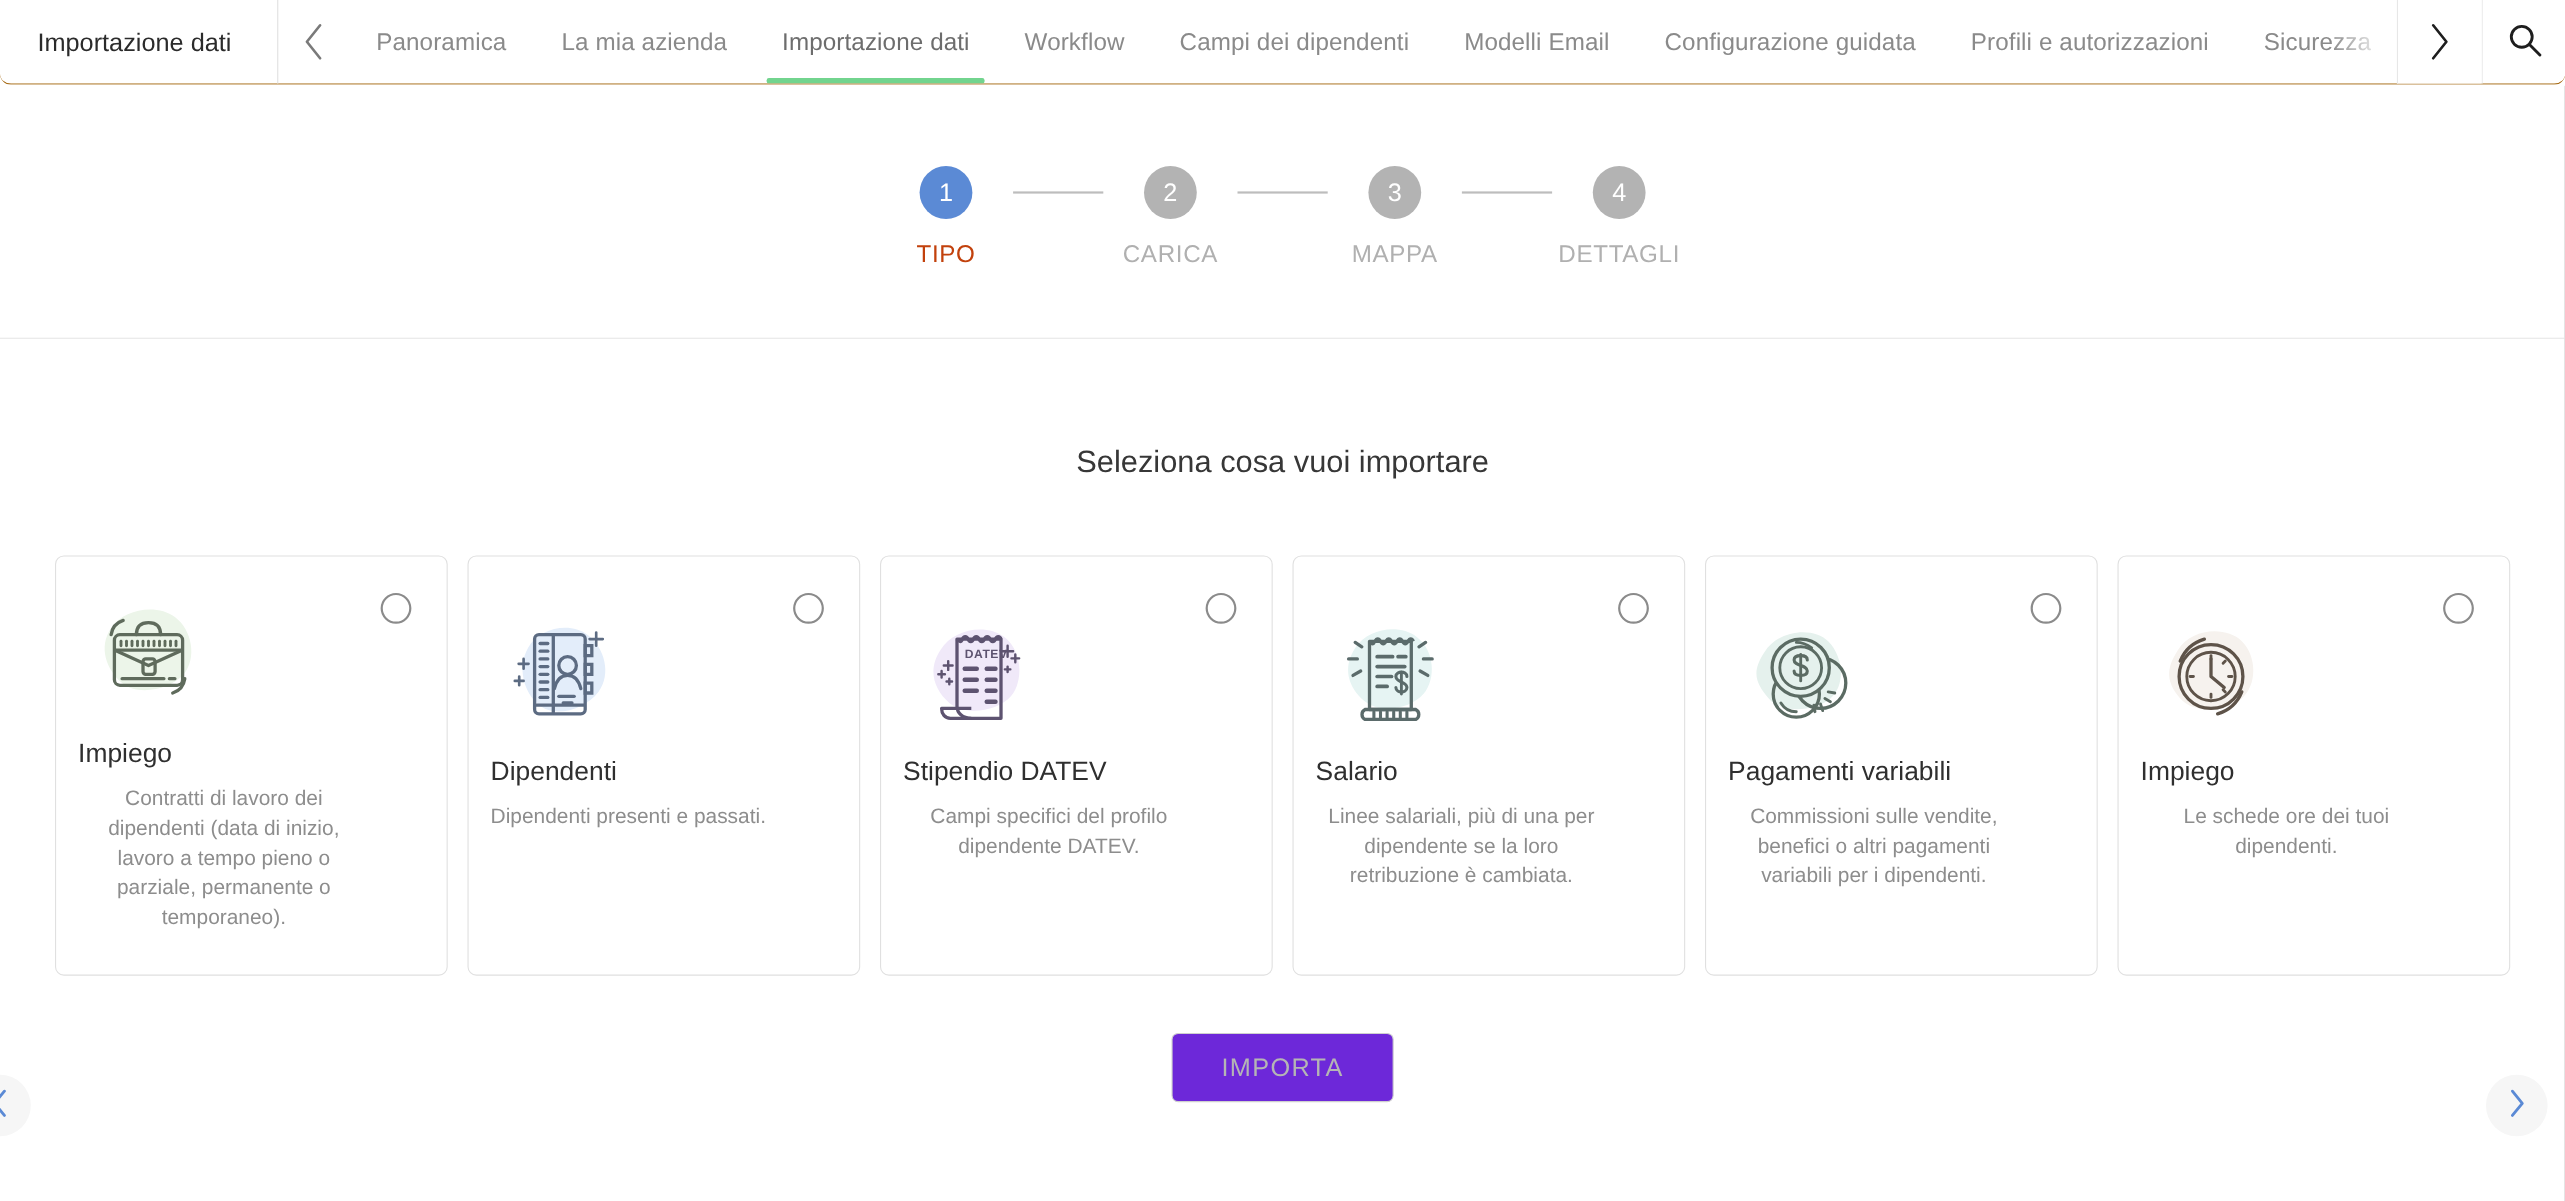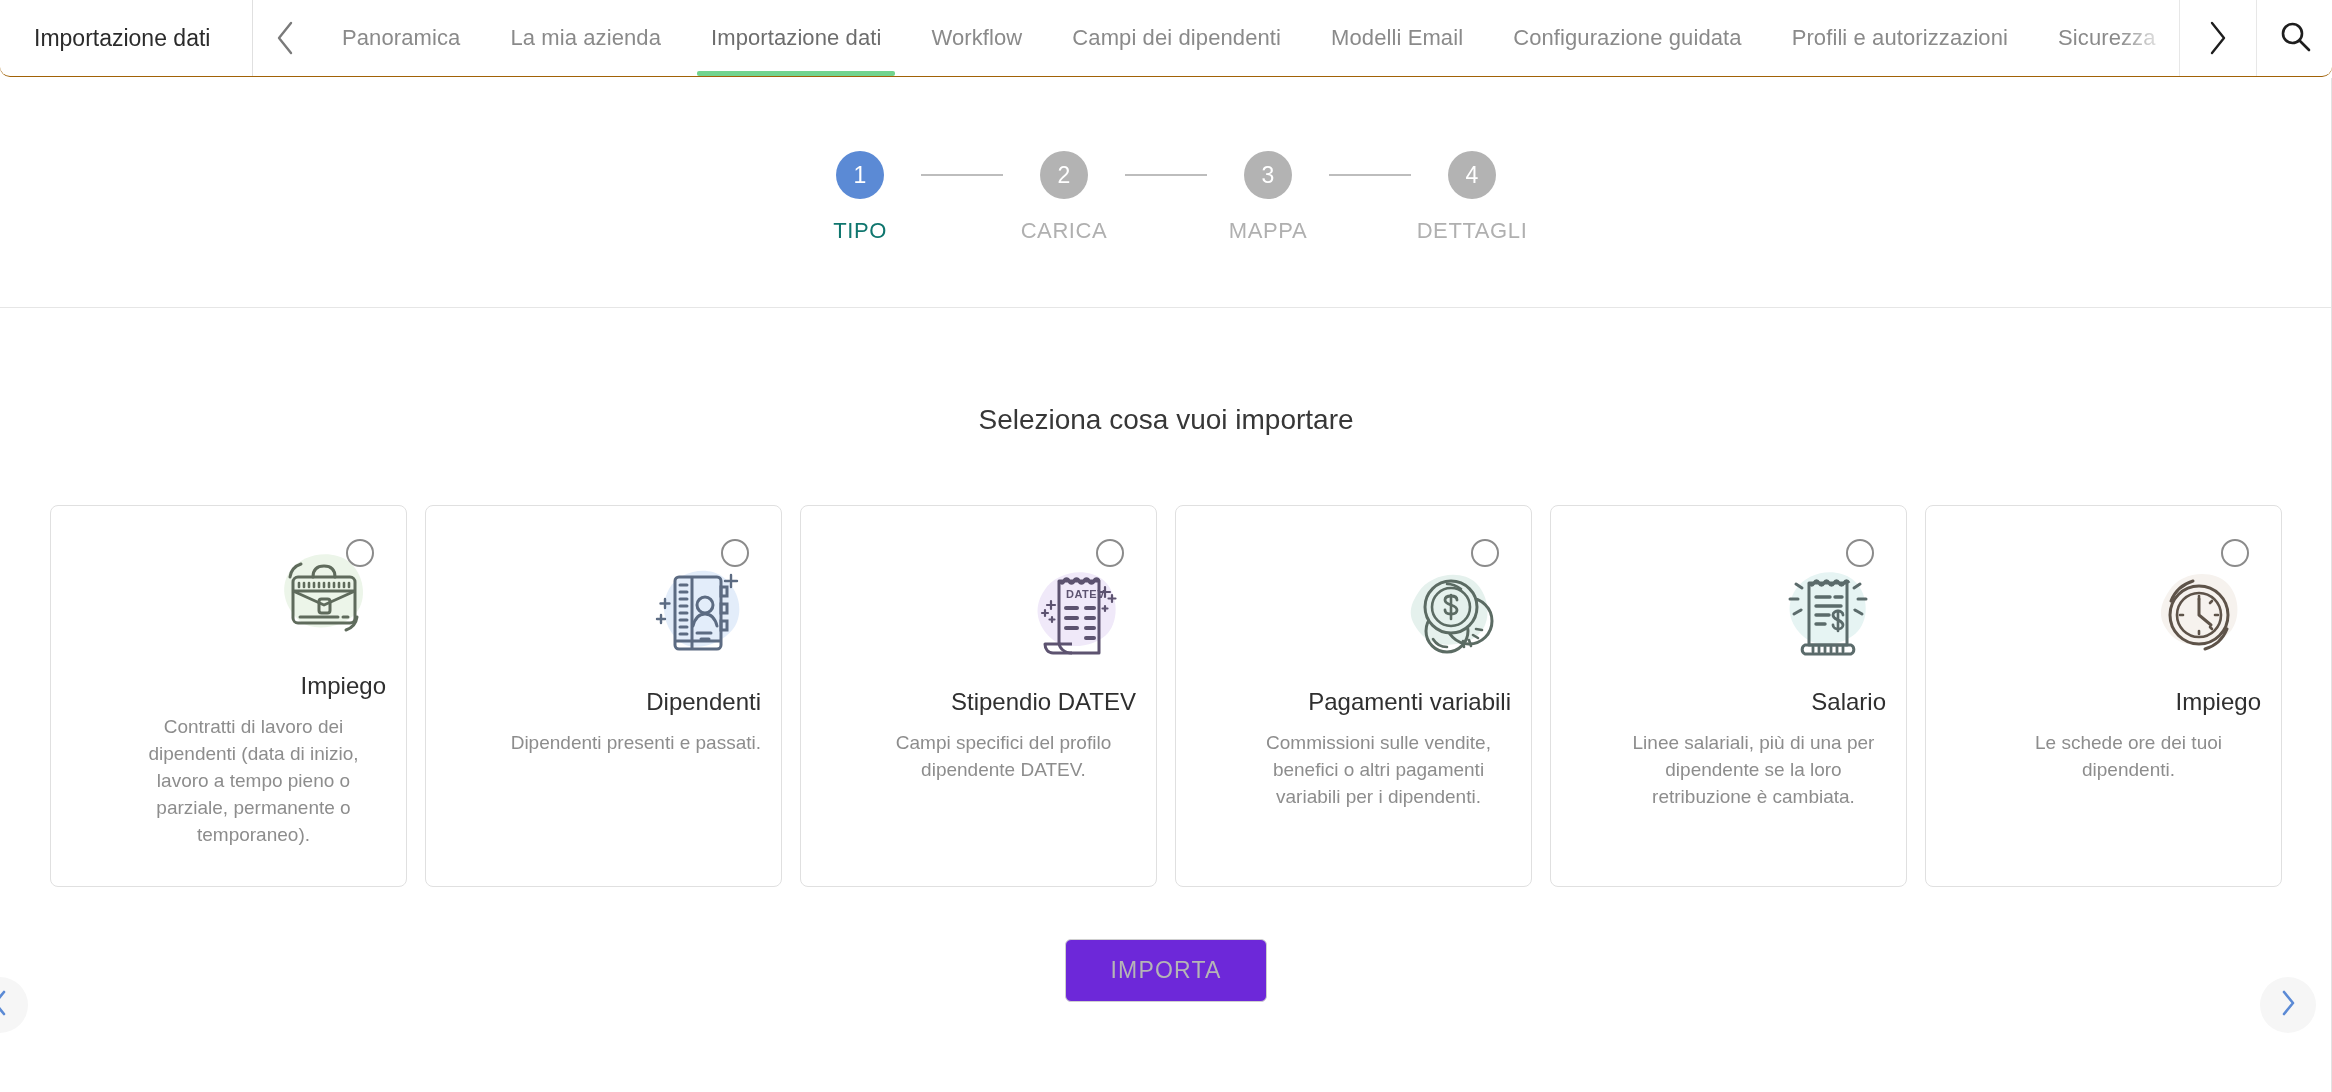--- a/index.html
+++ b/index.html
@@ -126,21 +126,21 @@
     justify-content: center;
     font-size: 23px;
   }
   .step.active .step-bubble { background: #5b8ad5; }
   .step-label {
     margin-top: 19px;
     font-size: 22px;
     letter-spacing: .6px;
     color: #b0b0b0;
   }
-  .step.active .step-label { color: #0f766e; }
+  .step.active .step-label { color: #c2410c; }
   .step-line {
     width: 82px;
     height: 2px;
     background: #bdbdbd;
     margin-top: 23px;
   }
 
   
   .content {
     position: absolute;
@@ -167,21 +167,21 @@
   }
   .card {
     position: relative;
     flex: 1 1 0;
     height: 382px;
     border: 1px solid #e0e0e0;
     border-radius: 8px;
     background: #ffffff;
     display: flex;
     flex-direction: column;
-    align-items: flex-end;
+    align-items: flex-start;
     padding: 0 20px;
   }
   .radio {
     position: absolute;
     top: 33px; right: 32px;
     width: 28px; height: 28px;
     border: 2px solid #8b8b8b;
     border-radius: 50%;
     background: transparent;
   }
@@ -443,78 +443,78 @@
         </svg>
       </div>
       <div class="card-title">Stipendio DATEV</div>
       <div class="card-desc">Campi specifici del profilo dipendente DATEV.</div>
     </div>
 
     <div class="card">
       <div class="radio"></div>
       <div class="card-icon">
         <svg width="126" height="126" viewBox="0 0 126 126" fill="none">
+          <path d="M36 36c12-18 40-22 56-10s18 38 6 52-40 18-54 6-20-30-8-48z" fill="#e6f4f3"></path>
+          <path d="M49 30h38v62H49V30z" stroke="#5b6b6b" stroke-width="3" stroke-linejoin="round"></path>
+          <path d="M49 30c2 3 3.5 3 5 0s3.5-3 5 0 3.5 3 5 0 3.5-3 5 0 3.5 3 5 0 3.5-3 5 0 3.5 3 5 0 3.5-3 5 0" stroke="#5b6b6b" stroke-width="3" stroke-linejoin="round"></path>
+          <path d="M45 92h46a5 5 0 0 1 0 9H45a5 5 0 0 1 0-9z" stroke="#5b6b6b" stroke-width="3"></path>
+          <g stroke="#5b6b6b" stroke-width="2.8" stroke-linecap="round">
+            <path d="M53 94v5"></path>
+              <path d="M59 94v5"></path>
+              <path d="M65 94v5"></path>
+              <path d="M71 94v5"></path>
+            <path d="M77 94v5"></path>
+              <path d="M83 94v5"></path>
+          </g>
+          <g stroke="#5b6b6b" stroke-width="3.4" stroke-linecap="round">
+            <path d="M56 44h14"></path>
+              <path d="M75 44h7"></path>
+            <path d="M56 53h25"></path>
+            <path d="M56 62h13"></path>
+            <path d="M56 71h9"></path>
+          </g>
+          <path d="M78 58v20" stroke="#5b6b6b" stroke-width="2.6" stroke-linecap="round"></path>
+          <path d="M83 62c0-3-3-4-5-4s-5 1-5 4 3 4 5 5 5 2 5 5-3 4-5 4-5-1-5-4" stroke="#5b6b6b" stroke-width="2.8" stroke-linecap="round"></path>
+          <g stroke="#5b6b6b" stroke-width="3" stroke-linecap="round">
+            <path d="M42 35l-6-4"></path>
+              <path d="M38 46h-8"></path>
+              <path d="M41 57l-7 4"></path>
+            <path d="M94 35l6-4"></path>
+              <path d="M98 46h8"></path>
+              <path d="M95 57l7 4"></path>
+          </g>
+        </svg>
+      </div>
+      <div class="card-title">Salario</div>
+      <div class="card-desc">Linee salariali, più di una per dipendente se la loro retribuzione è cambiata.</div>
+    </div>
+
+    <div class="card">
+      <div class="radio"></div>
+      <div class="card-icon">
+        <svg width="126" height="126" viewBox="0 0 126 126" fill="none">
           <path d="M33 40c12-20 44-24 58-10s16 40 2 52-44 14-56 0-16-24-4-42z" fill="#e5f1ed"></path>
           <circle cx="84" cy="68" r="23" stroke="#5b6b63" stroke-width="3"></circle>
           <circle cx="62" cy="78" r="21" stroke="#5b6b63" stroke-width="3"></circle>
           <circle cx="66" cy="54" r="26" stroke="#5b6b63" stroke-width="3" fill="#e5f1ed"></circle>
           <circle cx="66" cy="54" r="19" stroke="#5b6b63" stroke-width="2.6"></circle>
           <path d="M66 42v24" stroke="#5b6b63" stroke-width="2.6" stroke-linecap="round"></path>
           <path d="M72 47c0-3-3-4-6-4s-6 1-6 4 3 4 6 5 6 2 6 5-3 4-6 4-6-1-6-4" stroke="#5b6b63" stroke-width="2.8" stroke-linecap="round"></path>
           <g stroke="#5b6b63" stroke-width="2.6" stroke-linecap="round">
             <path d="M88 82l5 3"></path>
               <path d="M91 76l6 1"></path>
               <path d="M84 87l2 6"></path>
               <path d="M78 88l1 6"></path>
           </g>
           <path d="M48 86c3 5 8 8 14 8" stroke="#5b6b63" stroke-width="2.6" stroke-linecap="round"></path>
           <path d="M76 36c-4-3-9-5-14-5" stroke="#5b6b63" stroke-width="2.6" stroke-linecap="round"></path>
         </svg>
       </div>
       <div class="card-title">Pagamenti variabili</div>
       <div class="card-desc">Commissioni sulle vendite, benefici o altri pagamenti variabili per i dipendenti.</div>
-    </div>
-
-    <div class="card">
-      <div class="radio"></div>
-      <div class="card-icon">
-        <svg width="126" height="126" viewBox="0 0 126 126" fill="none">
-          <path d="M36 36c12-18 40-22 56-10s18 38 6 52-40 18-54 6-20-30-8-48z" fill="#e6f4f3"></path>
-          <path d="M49 30h38v62H49V30z" stroke="#5b6b6b" stroke-width="3" stroke-linejoin="round"></path>
-          <path d="M49 30c2 3 3.5 3 5 0s3.5-3 5 0 3.5 3 5 0 3.5-3 5 0 3.5 3 5 0 3.5-3 5 0 3.5 3 5 0 3.5-3 5 0" stroke="#5b6b6b" stroke-width="3" stroke-linejoin="round"></path>
-          <path d="M45 92h46a5 5 0 0 1 0 9H45a5 5 0 0 1 0-9z" stroke="#5b6b6b" stroke-width="3"></path>
-          <g stroke="#5b6b6b" stroke-width="2.8" stroke-linecap="round">
-            <path d="M53 94v5"></path>
-              <path d="M59 94v5"></path>
-              <path d="M65 94v5"></path>
-              <path d="M71 94v5"></path>
-            <path d="M77 94v5"></path>
-              <path d="M83 94v5"></path>
-          </g>
-          <g stroke="#5b6b6b" stroke-width="3.4" stroke-linecap="round">
-            <path d="M56 44h14"></path>
-              <path d="M75 44h7"></path>
-            <path d="M56 53h25"></path>
-            <path d="M56 62h13"></path>
-            <path d="M56 71h9"></path>
-          </g>
-          <path d="M78 58v20" stroke="#5b6b6b" stroke-width="2.6" stroke-linecap="round"></path>
-          <path d="M83 62c0-3-3-4-5-4s-5 1-5 4 3 4 5 5 5 2 5 5-3 4-5 4-5-1-5-4" stroke="#5b6b6b" stroke-width="2.8" stroke-linecap="round"></path>
-          <g stroke="#5b6b6b" stroke-width="3" stroke-linecap="round">
-            <path d="M42 35l-6-4"></path>
-              <path d="M38 46h-8"></path>
-              <path d="M41 57l-7 4"></path>
-            <path d="M94 35l6-4"></path>
-              <path d="M98 46h8"></path>
-              <path d="M95 57l7 4"></path>
-          </g>
-        </svg>
-      </div>
-      <div class="card-title">Salario</div>
-      <div class="card-desc">Linee salariali, più di una per dipendente se la loro retribuzione è cambiata.</div>
     </div>
 
     <div class="card">
       <div class="radio"></div>
       <div class="card-icon">
         <svg width="126" height="126" viewBox="0 0 126 126" fill="none">
           <path d="M34 38c12-20 44-22 58-8s14 40 0 52-44 14-56 0-14-26-2-44z" fill="#f6f2ee"></path>
           <circle cx="64" cy="62" r="29" stroke="#5e5349" stroke-width="3"></circle>
           <circle cx="64" cy="62" r="22" stroke="#5e5349" stroke-width="2.6"></circle>
           <path d="M64 46v16l12 10" stroke="#5e5349" stroke-width="3" stroke-linecap="round" stroke-linejoin="round"></path>

